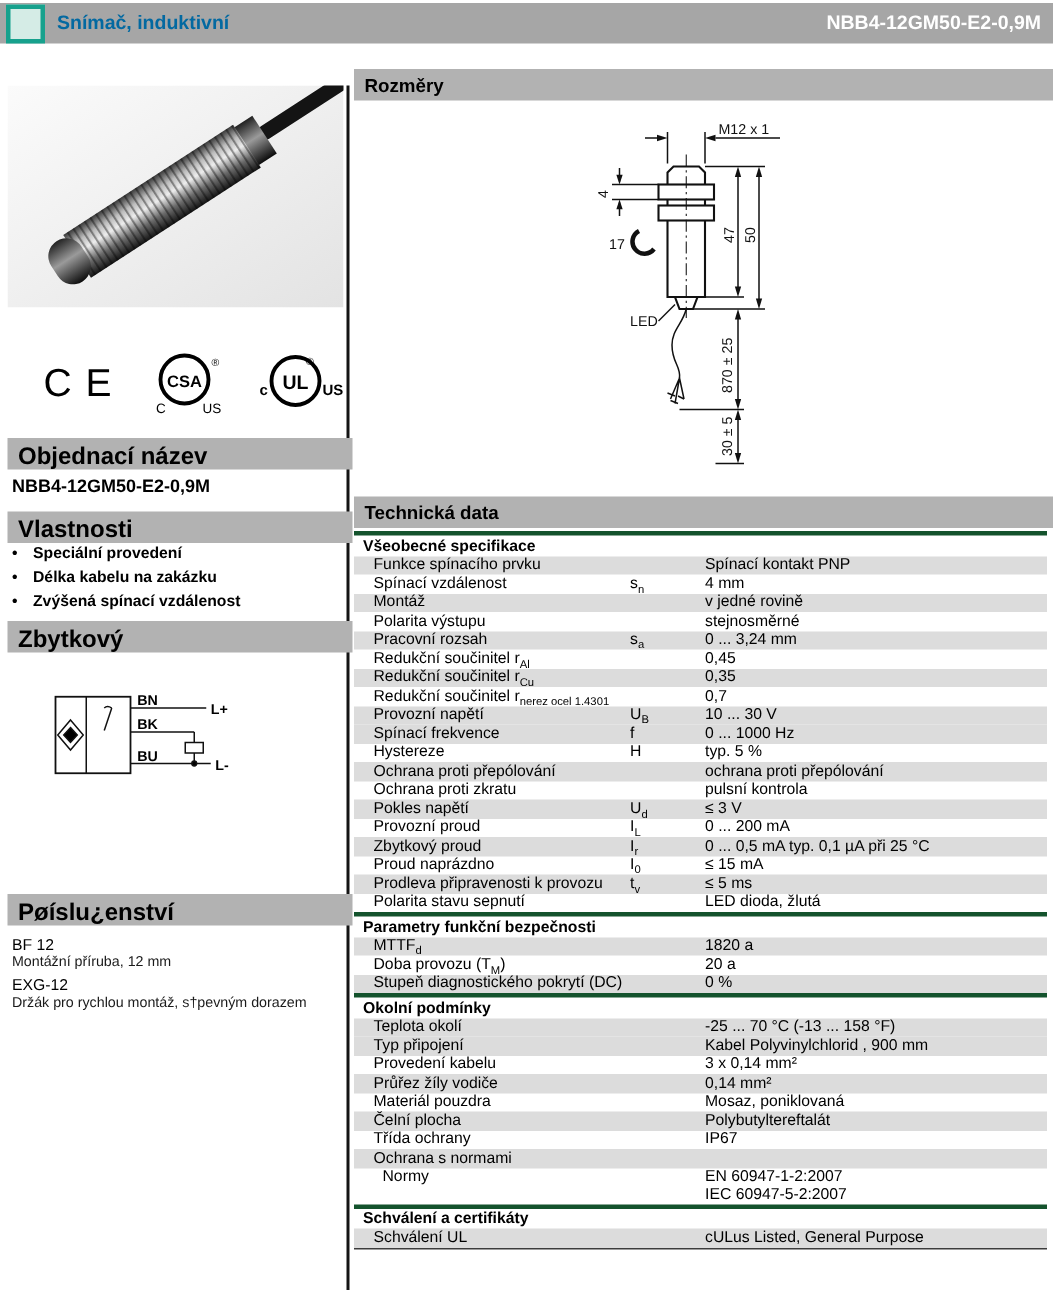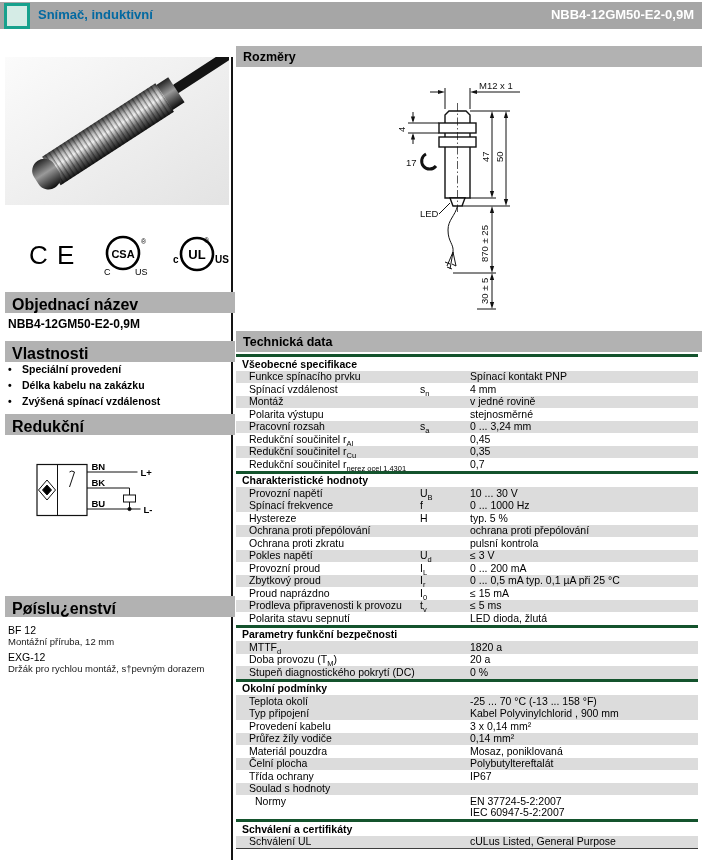--- a/index.html
+++ b/index.html
@@ -132,21 +132,21 @@
     <div class="fi">
       <span class="b">•</span>
       <span>Délka kabelu na zakázku</span>
     </div>
     <div class="fi">
       <span class="b">•</span>
       <span>Zvýšená spínací vzdálenost</span>
     </div>
   </div>
 
-<div class="abs secbar-l" style="top:414px">Redukční</div>
+<div class="abs secbar-l" style="top:414px">Zbytkový</div>
 
 <div class="abs conn">
   <svg width="180" height="60" viewBox="0 0 125 60">
     <g class="dln">
       <rect x="0.5" y="1.5" width="50" height="51" stroke-width="1.2"></rect>
       <line x1="21" y1="1.5" x2="21" y2="52.5"></line>
 
       <path d="M10.5,17 L19,27 L10.5,37 L2,27 Z"></path>
       <path d="M10.5,22 L15,27 L10.5,32 L6,27 Z" fill="#000"></path>
 
@@ -303,21 +303,20 @@
         <div>0,35</div>
       </span>
     </div>
     <div class="trow">
       <span class="tlab"><span>Redukční součinitel r</span><sub>nerez ocel 1.4301</sub></span>
       <span class="tsym"></span>
       <span class="tval">
         <div>0,7</div>
       </span>
     </div>
-    <div class="tsec">Charakteristické hodnoty</div>
     <div class="trow shade">
       <span class="tlab"><span>Provozní napětí</span></span>
       <span class="tsym"><span>U</span><sub>B</sub></span>
       <span class="tval">
         <div>10 ... 30 V</div>
       </span>
     </div>
     <div class="trow shade">
       <span class="tlab"><span>Spínací frekvence</span></span>
       <span class="tsym"><span>f</span></span>
@@ -454,29 +453,29 @@
       </span>
     </div>
     <div class="trow">
       <span class="tlab"><span>Třída ochrany</span></span>
       <span class="tsym"></span>
       <span class="tval">
         <div>IP67</div>
       </span>
     </div>
     <div class="trow shade">
-      <span class="tlab"><span>Soulad s hodnoty</span></span>
+      <span class="tlab"><span>Ochrana s normami</span></span>
       <span class="tsym"></span>
       <span class="tval"></span>
     </div>
     <div class="trow">
       <span class="tlab ind2"><span>Normy</span></span>
       <span class="tsym"></span>
       <span class="tval">
-        <div>EN 37724-5-2:2007</div>
+        <div>EN 60947-1-2:2007</div>
         <div>IEC 60947-5-2:2007</div>
       </span>
     </div>
     <div class="tsec">Schválení a certifikáty</div>
     <div class="trow shade">
       <span class="tlab"><span>Schválení UL</span></span>
       <span class="tsym"></span>
       <span class="tval">
         <div>cULus Listed, General Purpose</div>
       </span>

